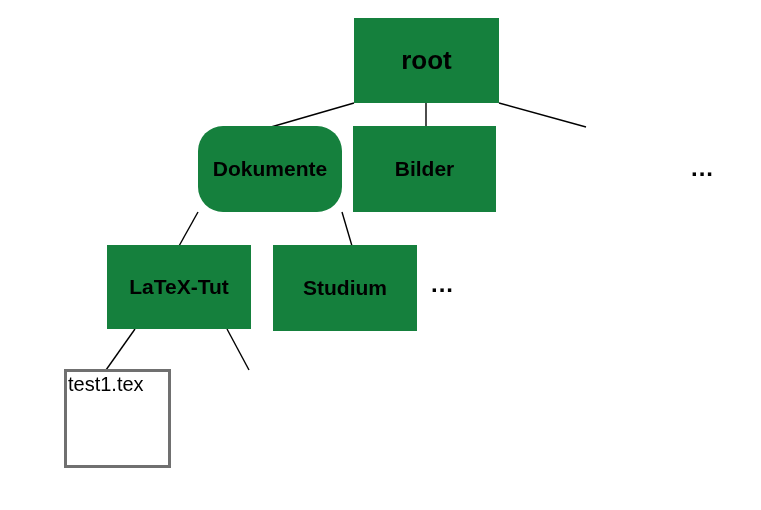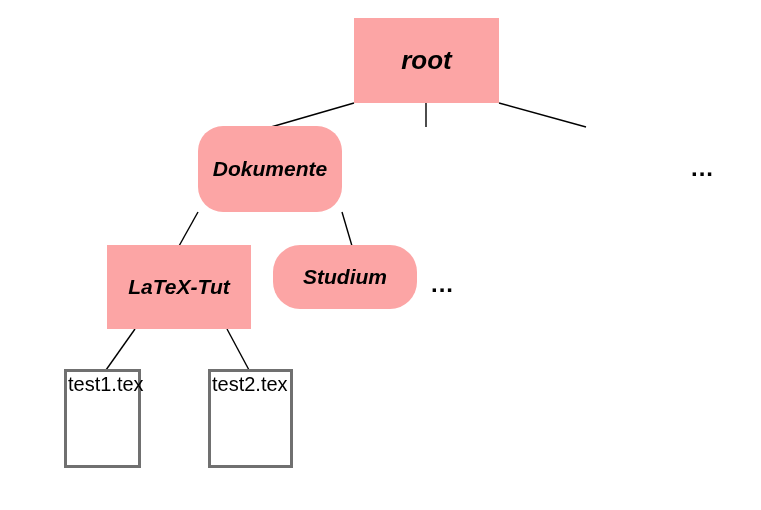--- a/index.html
+++ b/index.html
@@ -28,45 +28,44 @@
     stroke-width: 1.4;
   }
   .node {
     position: absolute;
     display: flex;
     align-items: center;
     justify-content: center;
     box-sizing: border-box;
   }
   .folder {
-    background: #fca5a5;
+    background: #15803d;
     font-weight: bold;
     font-size: 21px;
-    font-style: italic;
   }
   #node-root {
     left: 354px; top: 18px; width: 145px; height: 85px;
     font-size: 26px;
   }
   #node-dokumente { left: 198px; top: 126px; width: 144px; height: 86px; border-radius: 25px; }
   #node-bilder    { left: 353px; top: 126px; width: 143px; height: 86px; }
   #node-downloads { left: 513px; top: 126px; width: 146px; height: 86px; }
   #node-latex-tut { left: 107px; top: 245px; width: 144px; height: 84px; }
-  #node-studium   { left: 273px; top: 245px; width: 144px; height: 64px; border-radius: 27px; }
+  #node-studium   { left: 273px; top: 245px; width: 144px; height: 86px; }
   .file {
     background: #FFFFFF;
     border: 3px solid #707070;
     font-weight: normal;
     font-size: 20px;
     align-items: flex-start;
     justify-content: flex-start;
     padding: 1px 0 0 1px;
     line-height: 1.1;
   }
-  #node-file1 { left: 64px;  top: 369px; width: 77px; height: 99px; }
+  #node-file1 { left: 64px;  top: 369px; width: 107px; height: 99px; }
   #node-file2 { left: 208px; top: 369px; width: 85px; height: 99px; }
   .ellipsis {
     position: absolute;
     font-weight: bold;
     font-size: 24px;
     line-height: 1;
     letter-spacing: 1px;
     color: #000000;
   }
   #ellipsis-level1 { left: 691px; top: 156px; }
@@ -88,35 +87,35 @@
   </svg>
 
   <div class="node folder" id="node-root">
     <span>root</span>
   </div>
 
   <div class="node folder" id="node-dokumente">
     <span>Dokumente</span>
   </div>
 
+  <div class="node folder" id="node-bilder">
+    <span>Bilder</span>
+  </div>
 
 
   <div class="ellipsis" id="ellipsis-level1">...</div>
 
   <div class="node folder" id="node-latex-tut">
     <span>LaTeX-Tut</span>
   </div>
 
   <div class="node folder" id="node-studium">
     <span>Studium</span>
   </div>
 
   <div class="ellipsis" id="ellipsis-level2">...</div>
 
   <div class="node file" id="node-file1">
     <span>test1.tex</span>
   </div>
 
-  <div class="node file" id="node-file2">
-    <span>test2.tex</span>
-  </div>
 
 </div>
 
 </body></html>

